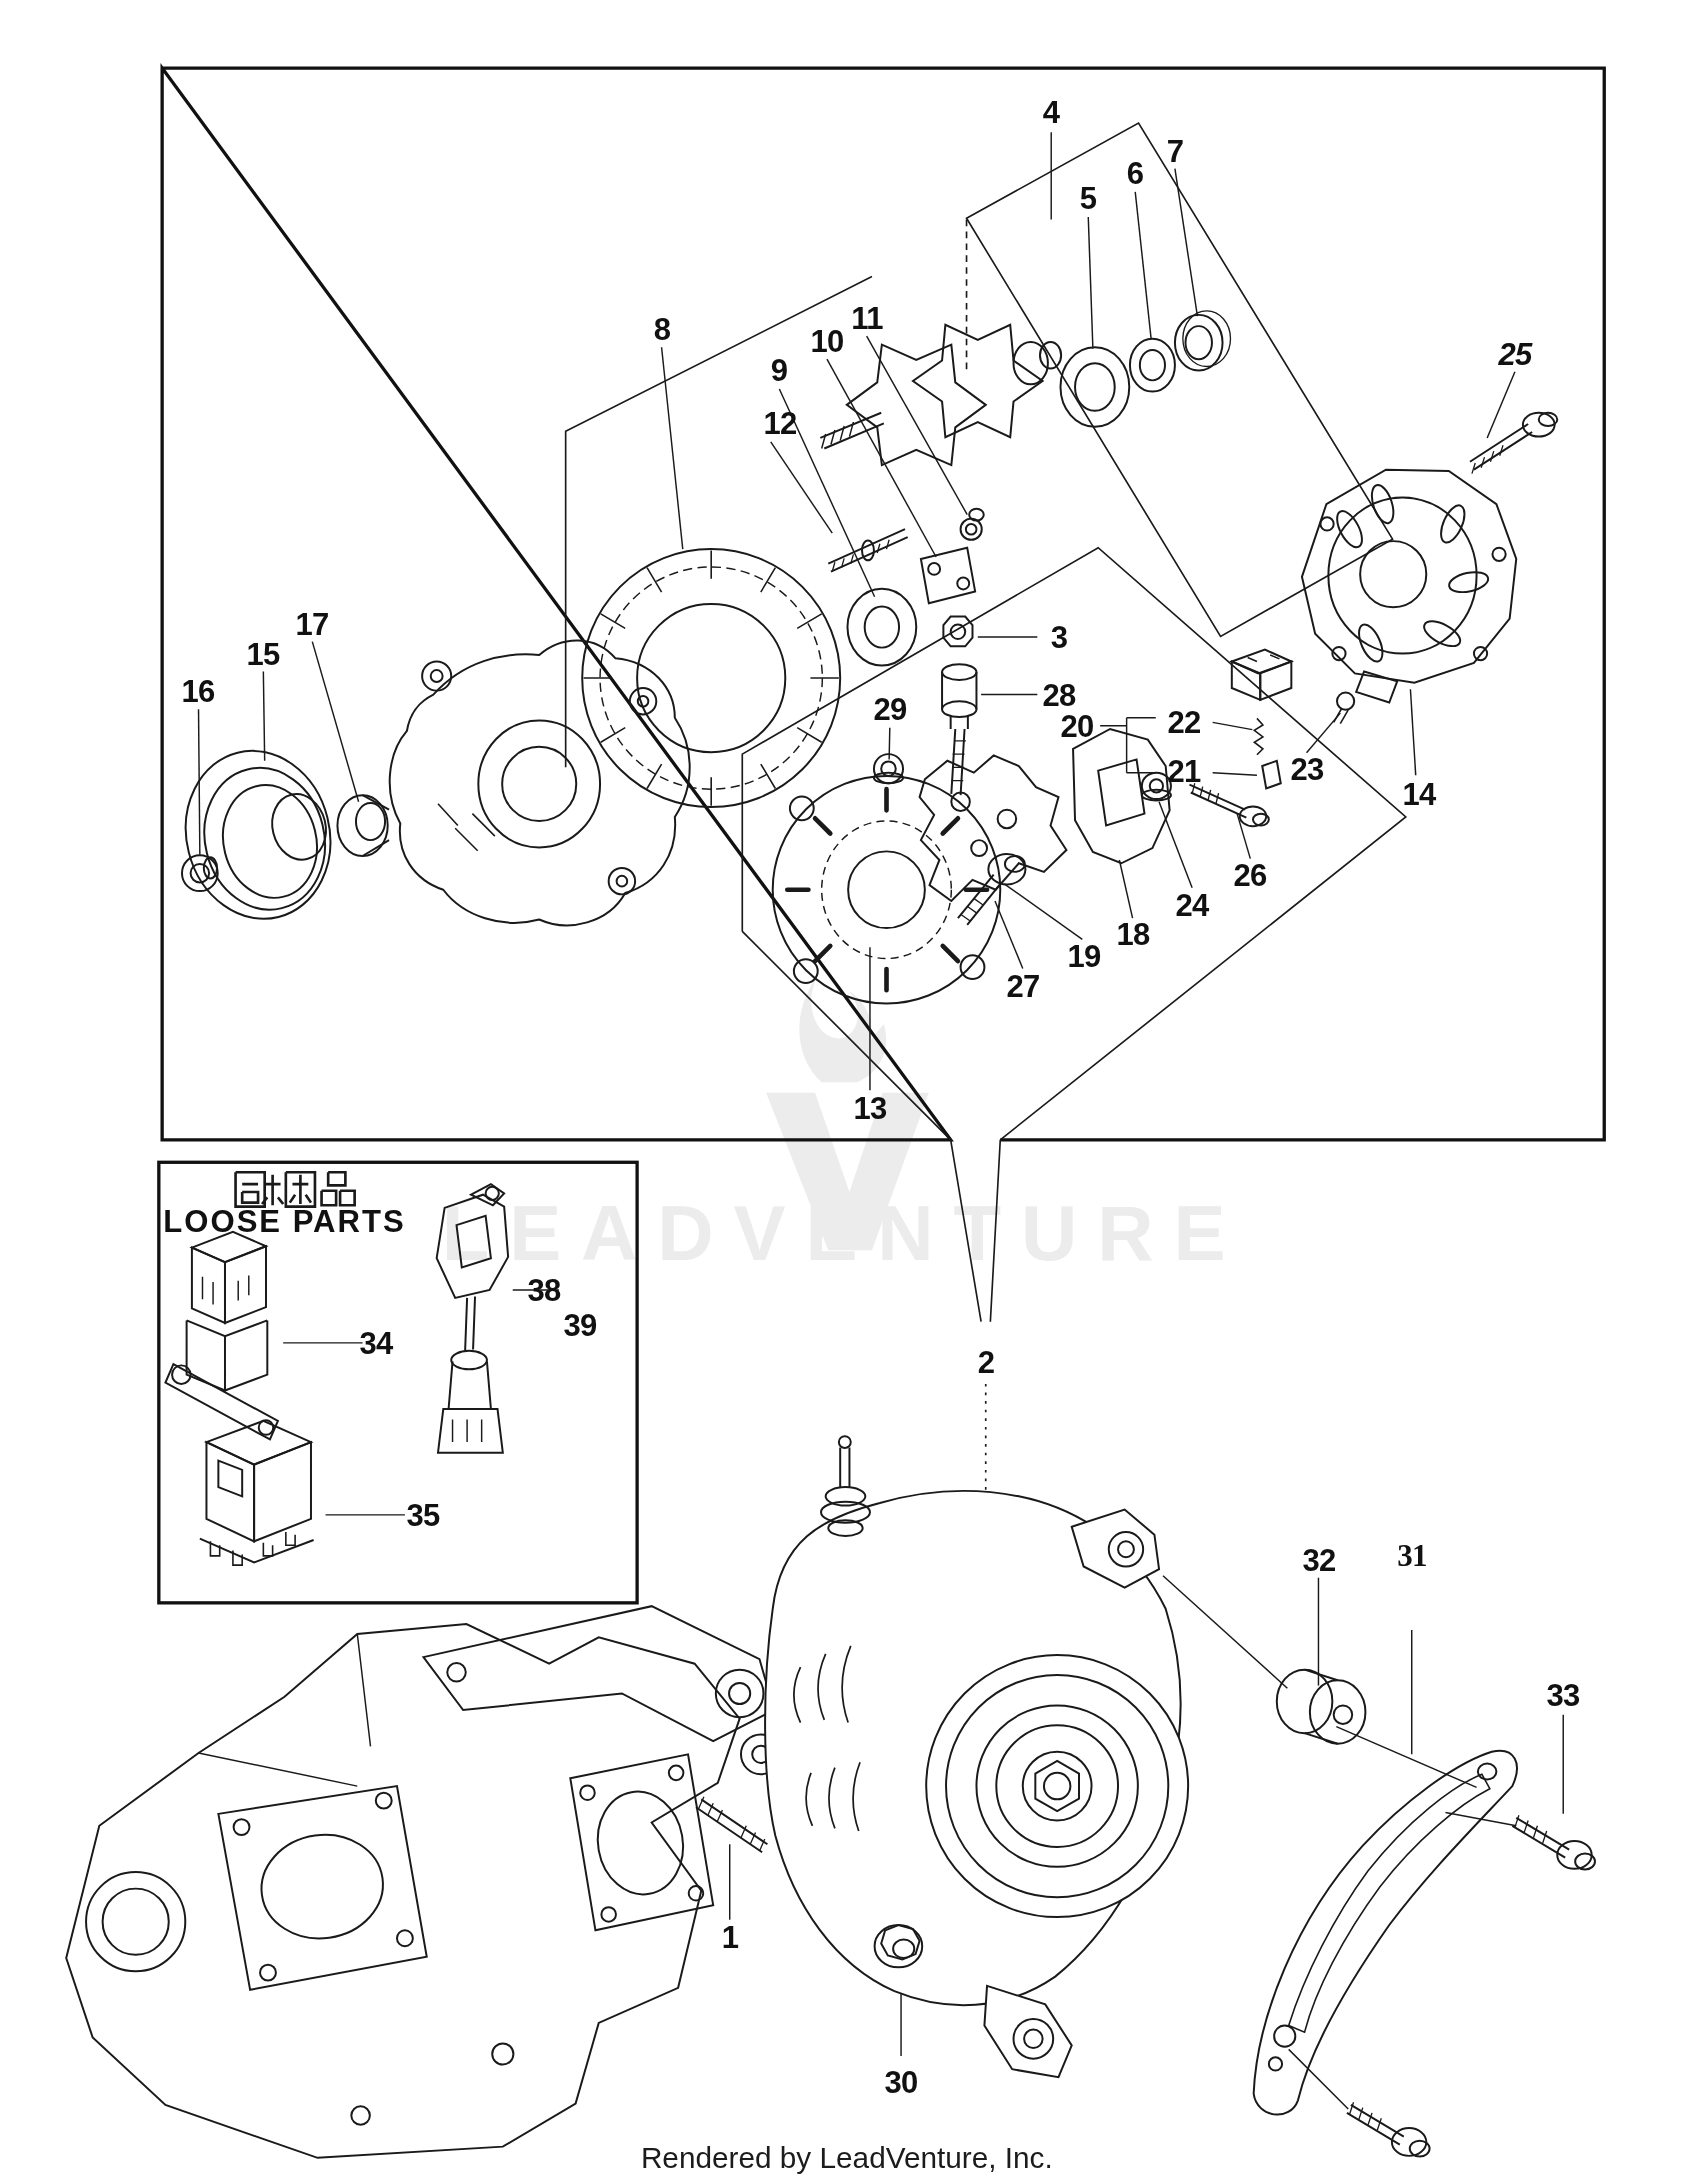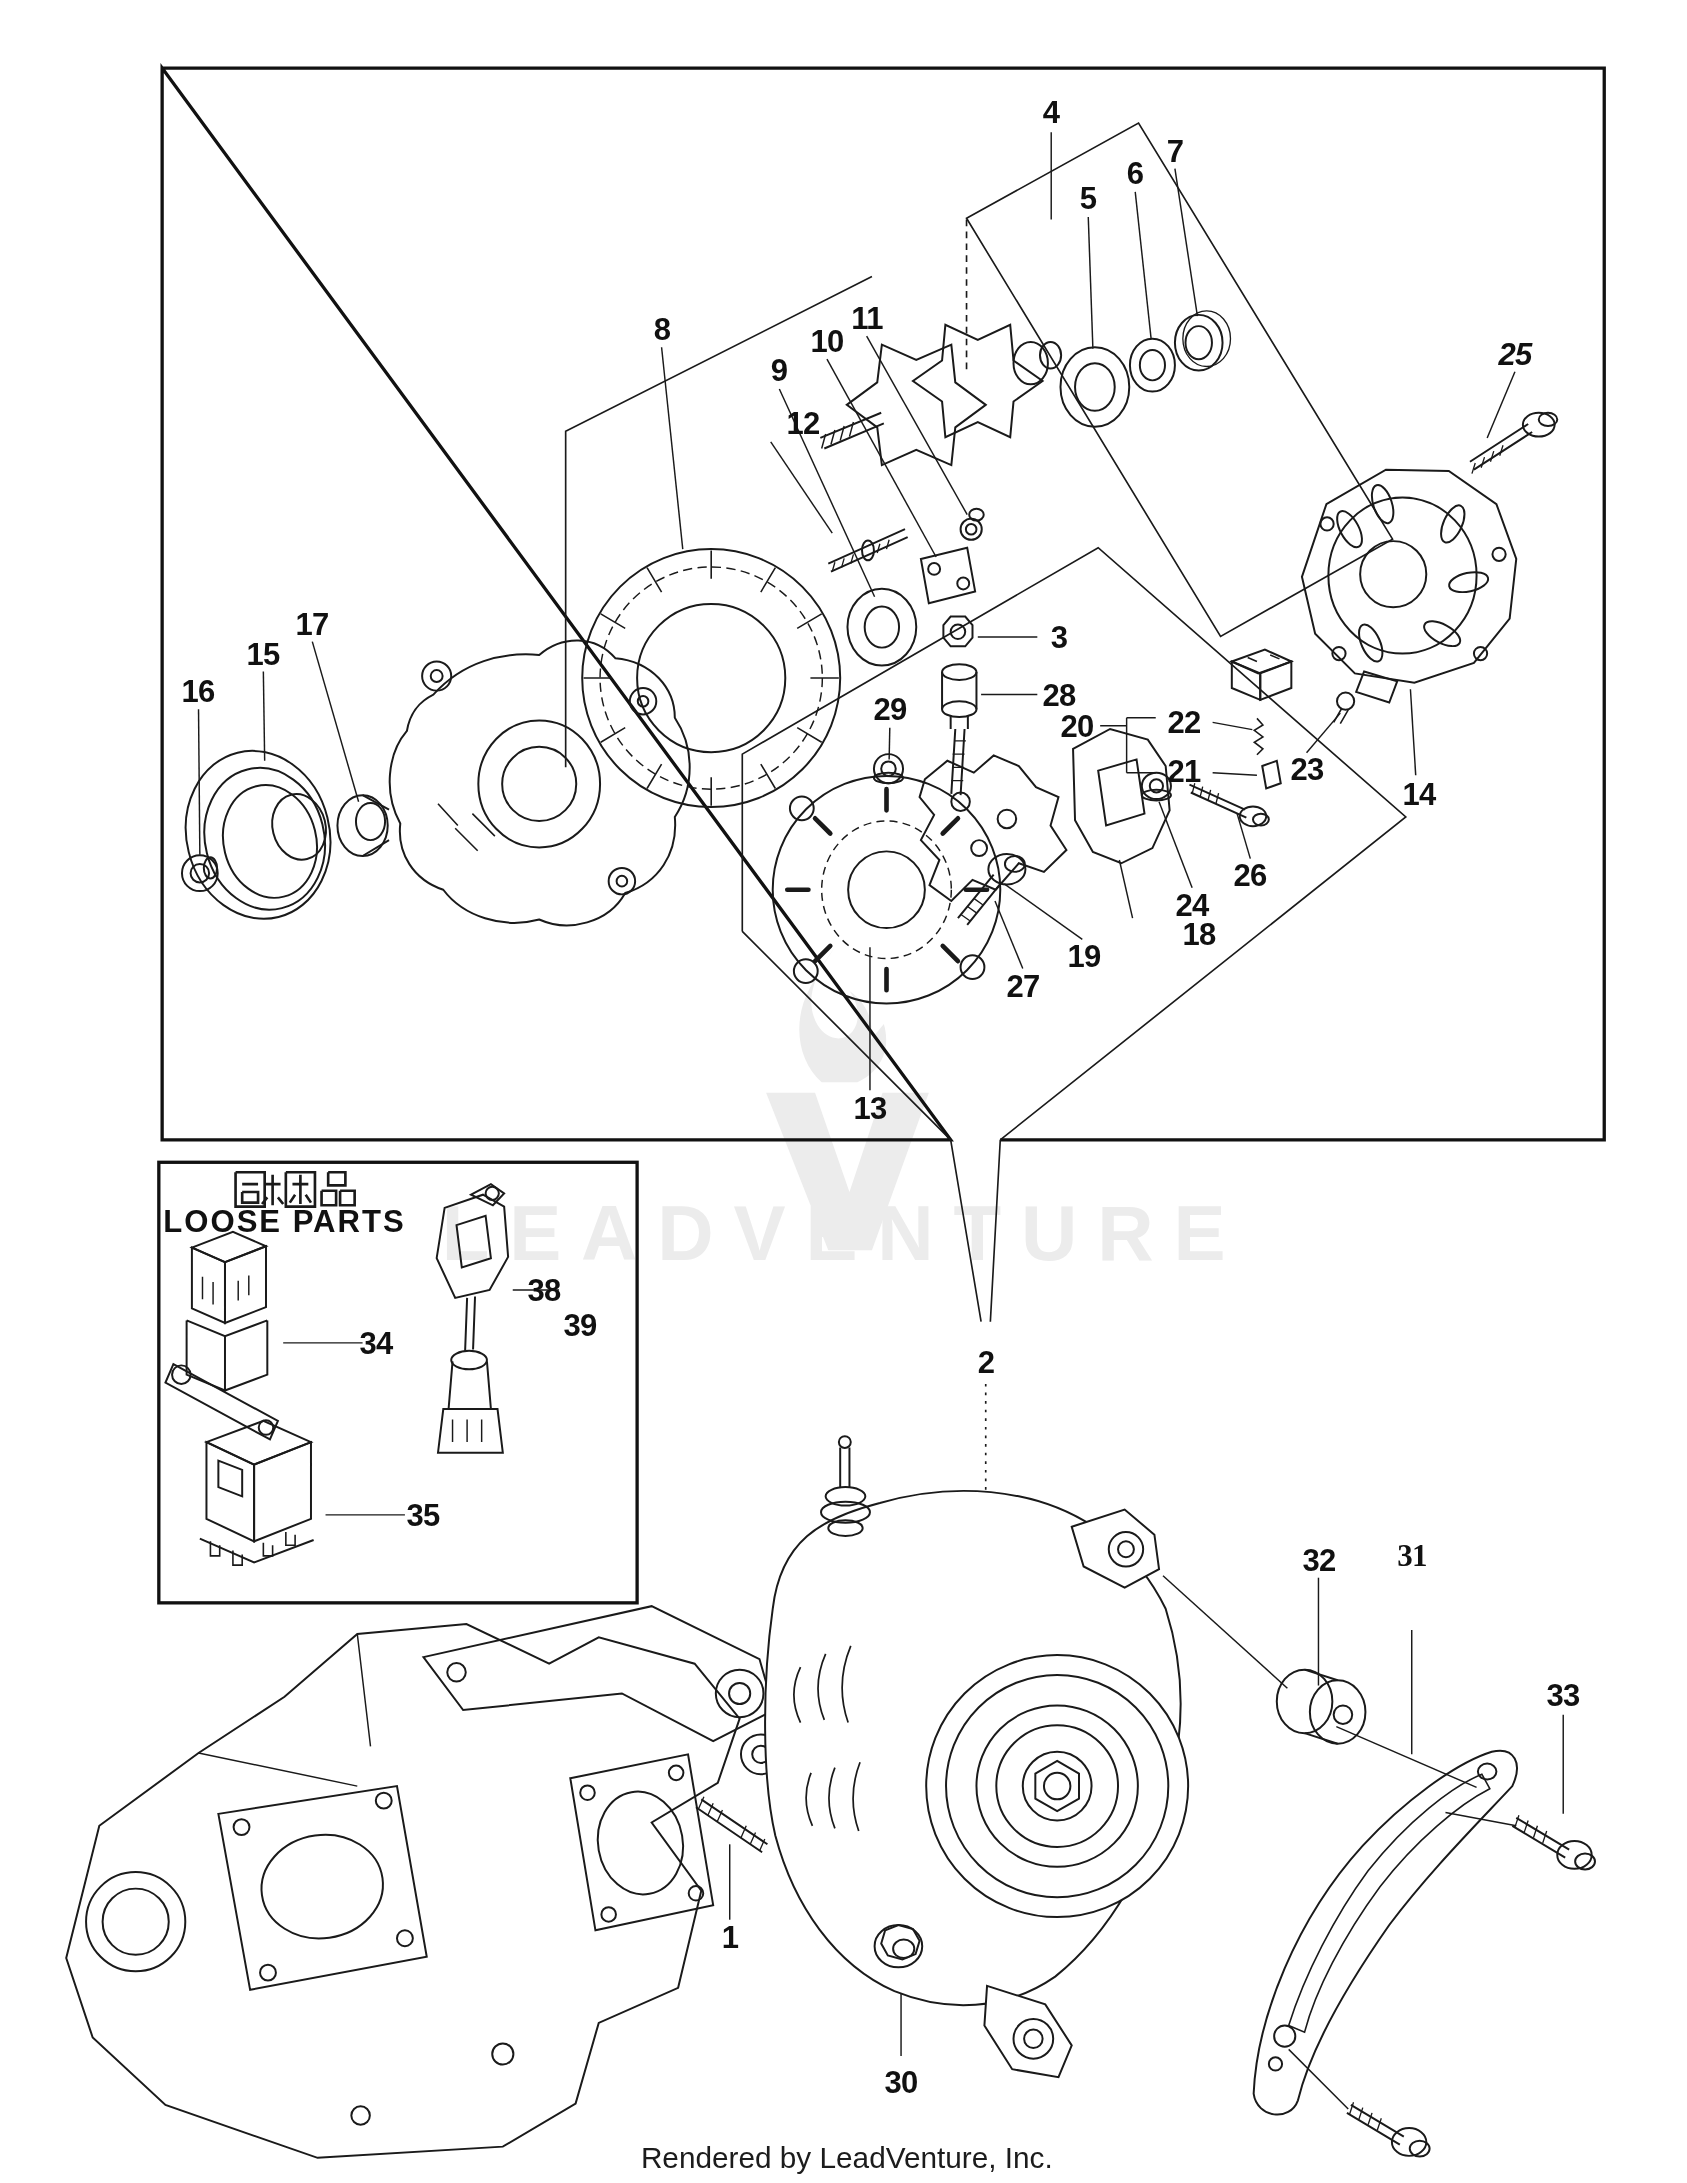--- a/index.html
+++ b/index.html
@@ -434,27 +434,27 @@
       <div class="lbl" style="left: 986px; top: 1362px;">2</div>
       <div class="lbl" style="left: 1059px; top: 637px;">3</div>
       <div class="lbl" style="left: 1051px; top: 112px;">4</div>
       <div class="lbl" style="left: 1088px; top: 198px;">5</div>
       <div class="lbl" style="left: 1135px; top: 173px;">6</div>
       <div class="lbl" style="left: 1175px; top: 151px;">7</div>
       <div class="lbl" style="left: 662px; top: 329px;">8</div>
       <div class="lbl" style="left: 779px; top: 370px;">9</div>
       <div class="lbl" style="left: 827px; top: 341px;">10</div>
       <div class="lbl" style="left: 867px; top: 318px;">11</div>
-      <div class="lbl" style="left: 803px; top: 423px; text-align: right;">12</div>
+      <div class="lbl" style="left: 780px; top: 423px; text-align: right;">12</div>
       <div class="lbl" style="left: 870px; top: 1108px;">13</div>
       <div class="lbl" style="left: 1419px; top: 794px;">14</div>
       <div class="lbl" style="left: 263px; top: 654px;">15</div>
       <div class="lbl" style="left: 198px; top: 691px;">16</div>
       <div class="lbl" style="left: 312px; top: 624px;">17</div>
-      <div class="lbl" style="left: 1199px; top: 934px;">18</div>
+      <div class="lbl" style="left: 1133px; top: 934px;">18</div>
       <div class="lbl" style="left: 1084px; top: 956px;">19</div>
       <div class="lbl" style="left: 1077px; top: 726px;">20</div>
       <div class="lbl" style="left: 1184px; top: 771px;">21</div>
       <div class="lbl" style="left: 1184px; top: 722px; text-align: right;">22</div>
       <div class="lbl" style="left: 1307px; top: 769px;">23</div>
       <div class="lbl" style="left: 1192px; top: 905px;">24</div>
       <div class="lbl" style="left: 1515px; top: 354px; font-style: italic;">25</div>
       <div class="lbl" style="left: 1250px; top: 875px;">26</div>
       <div class="lbl" style="left: 1023px; top: 986px;">27</div>
       <div class="lbl" style="left: 1059px; top: 695px;">28</div>

